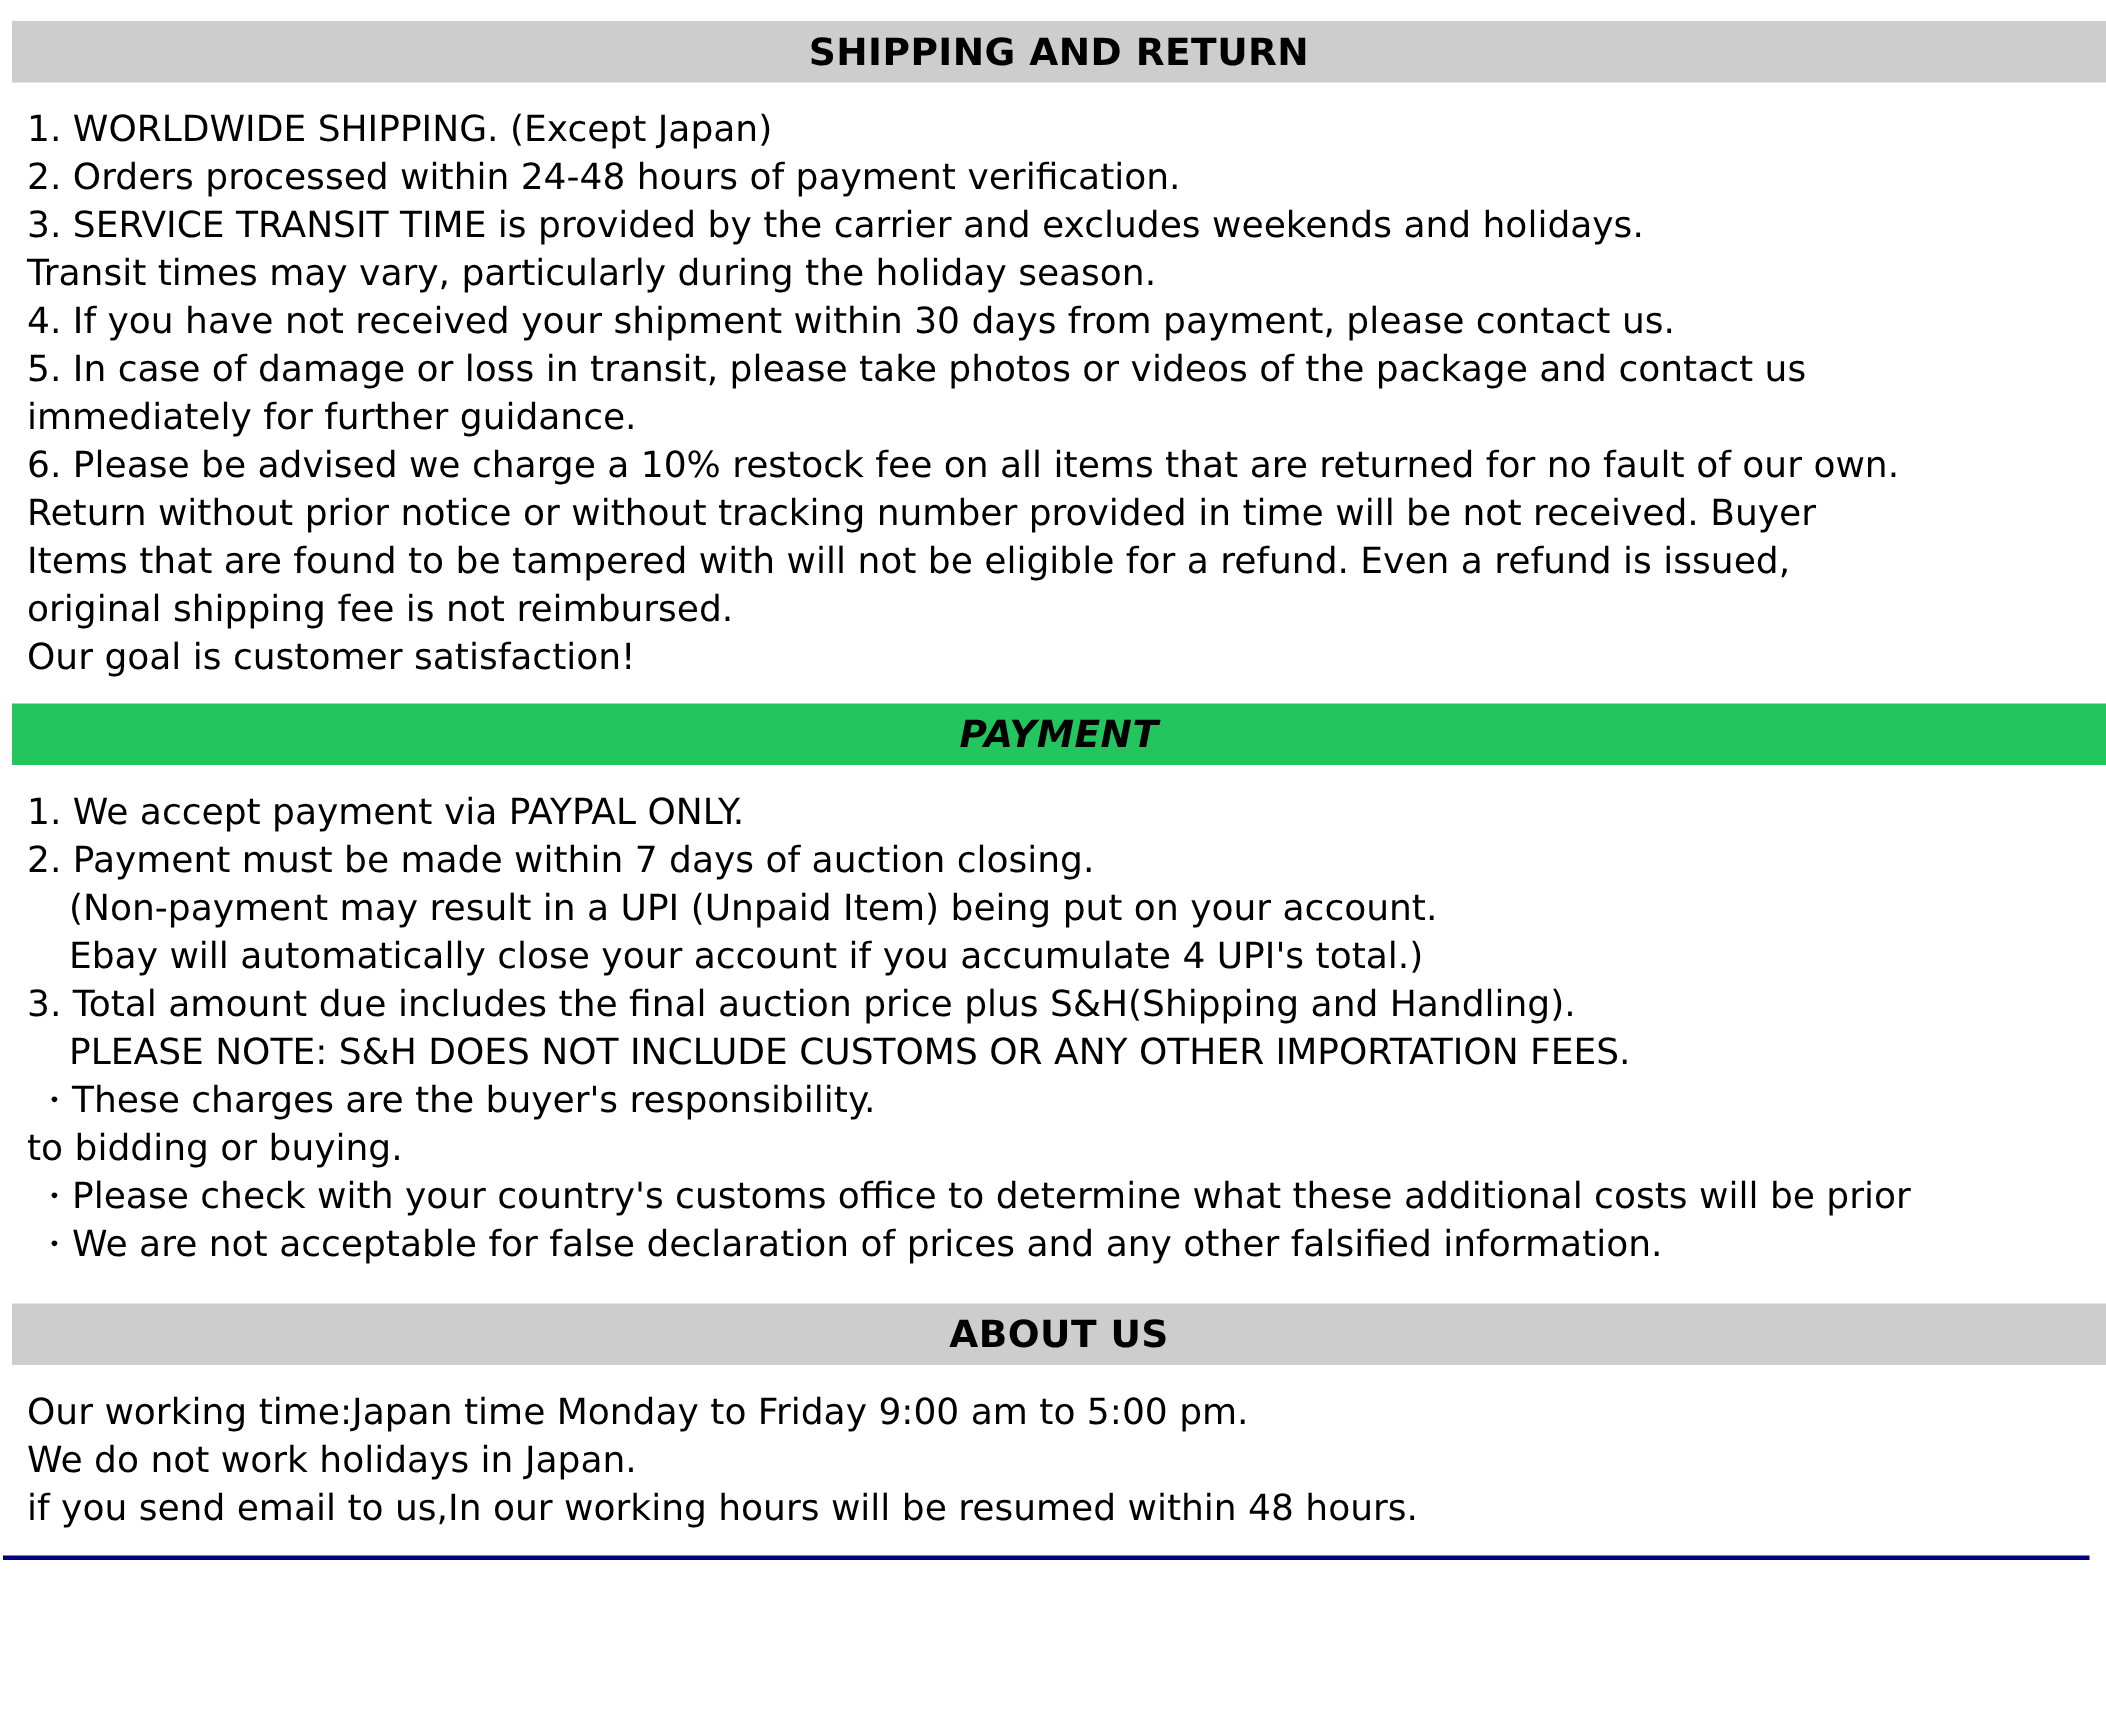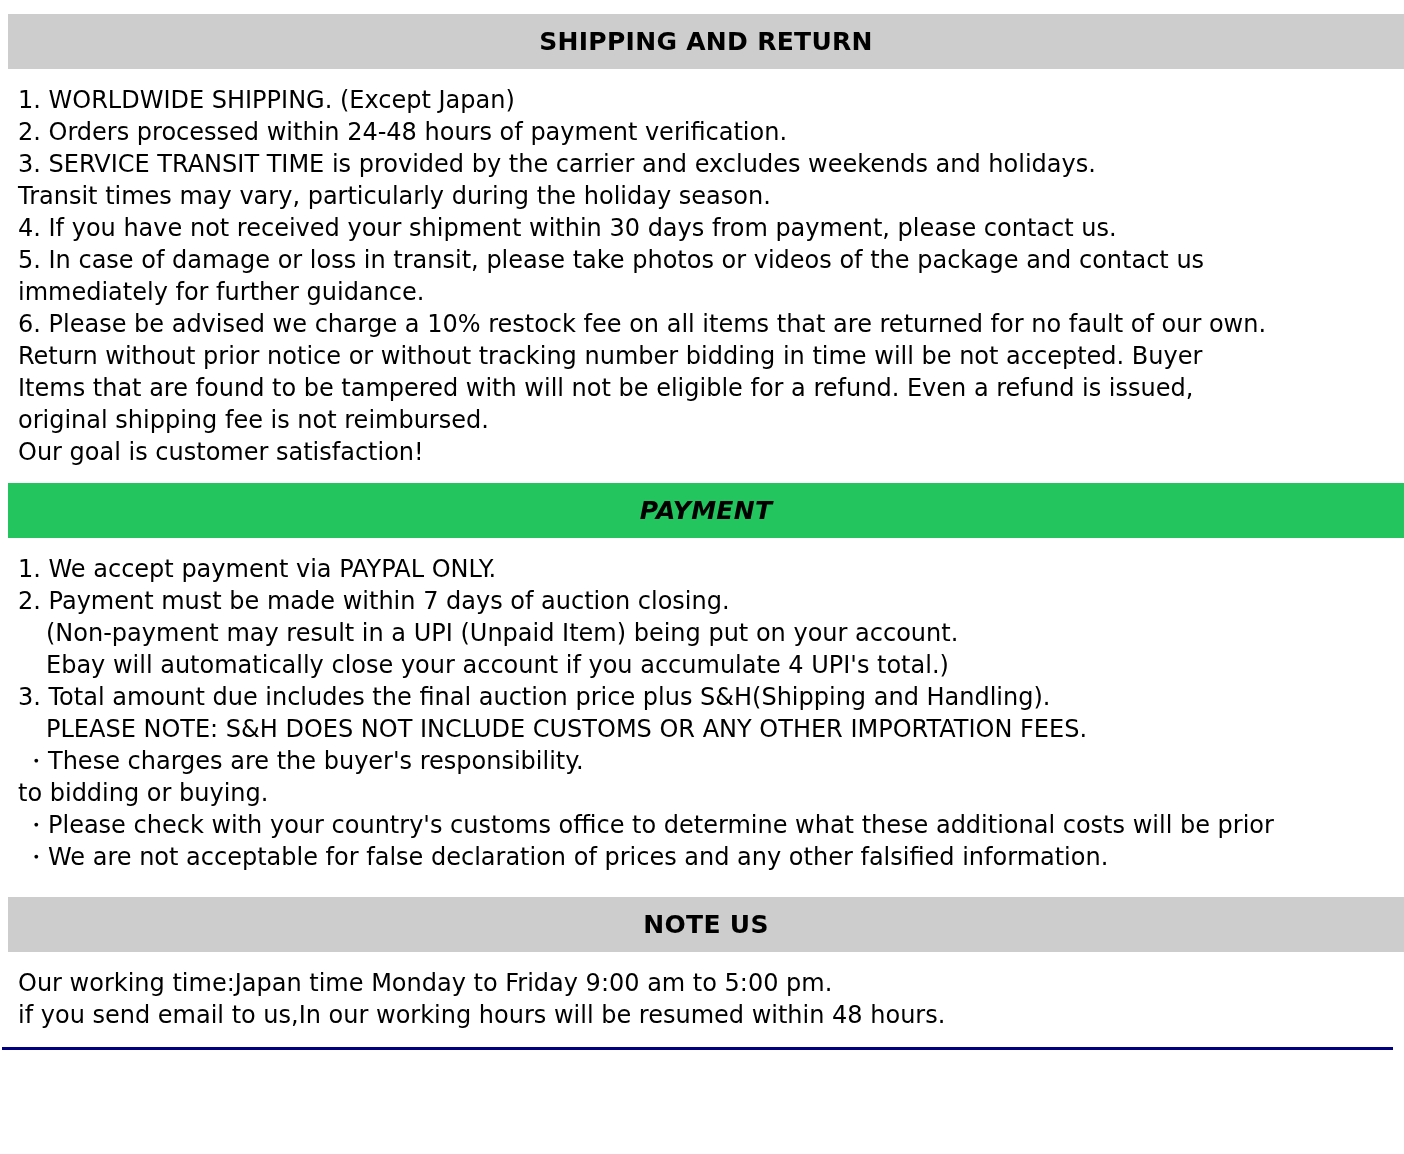--- a/index.html
+++ b/index.html
@@ -9,21 +9,21 @@
   }
   body {
     width: 1404px;
     height: 1154px;
     overflow: hidden;
     font-family: "DejaVu Sans", "Liberation Sans", sans-serif;
     color: #000000;
     position: relative;
   }
   .section-bar {
-    height: 55px;
+    height: 41px;
     margin-left: 8px;
     background: #cdcdcd;
     display: flex;
     align-items: center;
     justify-content: center;
   }
   .section-bar.first {
     margin-top: 14px;
   }
   .section-title {
@@ -60,21 +60,21 @@
       </header>
       <div class="section-body">
         <div class="line">1. WORLDWIDE SHIPPING. (Except Japan)</div>
         <div class="line">2. Orders processed within 24-48 hours of payment verification.</div>
         <div class="line">3. SERVICE TRANSIT TIME is provided by the carrier and excludes weekends and holidays.</div>
         <div class="line">Transit times may vary, particularly during the holiday season.</div>
         <div class="line">4. If you have not received your shipment within 30 days from payment, please contact us.</div>
         <div class="line">5. In case of damage or loss in transit, please take photos or videos of the package and contact us</div>
         <div class="line">immediately for further guidance.</div>
         <div class="line">6. Please be advised we charge a 10% restock fee on all items that are returned for no fault of our own.</div>
-        <div class="line">Return without prior notice or without tracking number bidding in time will be not accepted. Buyer</div>
+        <div class="line">Return without prior notice or without tracking number provided in time will be not received. Buyer</div>
         <div class="line">Items that are found to be tampered with will not be eligible for a refund. Even a refund is issued,</div>
         <div class="line">original shipping fee is not reimbursed.</div>
         <div class="line">Our goal is customer satisfaction!</div>
       </div>
     </section>
     <section>
       <header class="section-bar" style="background: #22c55e; font-style: italic;">
         <h2 class="section-title">PAYMENT</h2>
       </header>
       <div class="section-body pad-b-lg">
@@ -85,21 +85,22 @@
         <div class="line">3. Total amount due includes the final auction price plus S&amp;H(Shipping and Handling).</div>
         <div class="line cont">PLEASE NOTE: S&amp;H DOES NOT INCLUDE CUSTOMS OR ANY OTHER IMPORTATION FEES.</div>
         <div class="line bullet">・These charges are the buyer's responsibility.</div>
         <div class="line">to bidding or buying.</div>
         <div class="line bullet">・Please check with your country's customs office to determine what these additional costs will be prior</div>
         <div class="line bullet">・We are not acceptable for false declaration of prices and any other falsified information.</div>
       </div>
     </section>
     <section>
       <header class="section-bar" style="background: rgb(205, 205, 205);">
-        <h2 class="section-title">NOTE US</h2>
+        <h2 class="section-title">ABOUT US</h2>
       </header>
       <div class="section-body pad-b-sm">
         <div class="line">Our working time:Japan time Monday to Friday 9:00 am to 5:00 pm.</div>
+        <div class="line">We do not work holidays in Japan.</div>
         <div class="line">if you send email to us,In our working hours will be resumed within 48 hours.</div>
       </div>
     </section>
   </main>
 <div class="bottom-divider" style="background: rgb(0, 0, 128);"></div>
 
 </body></html>

